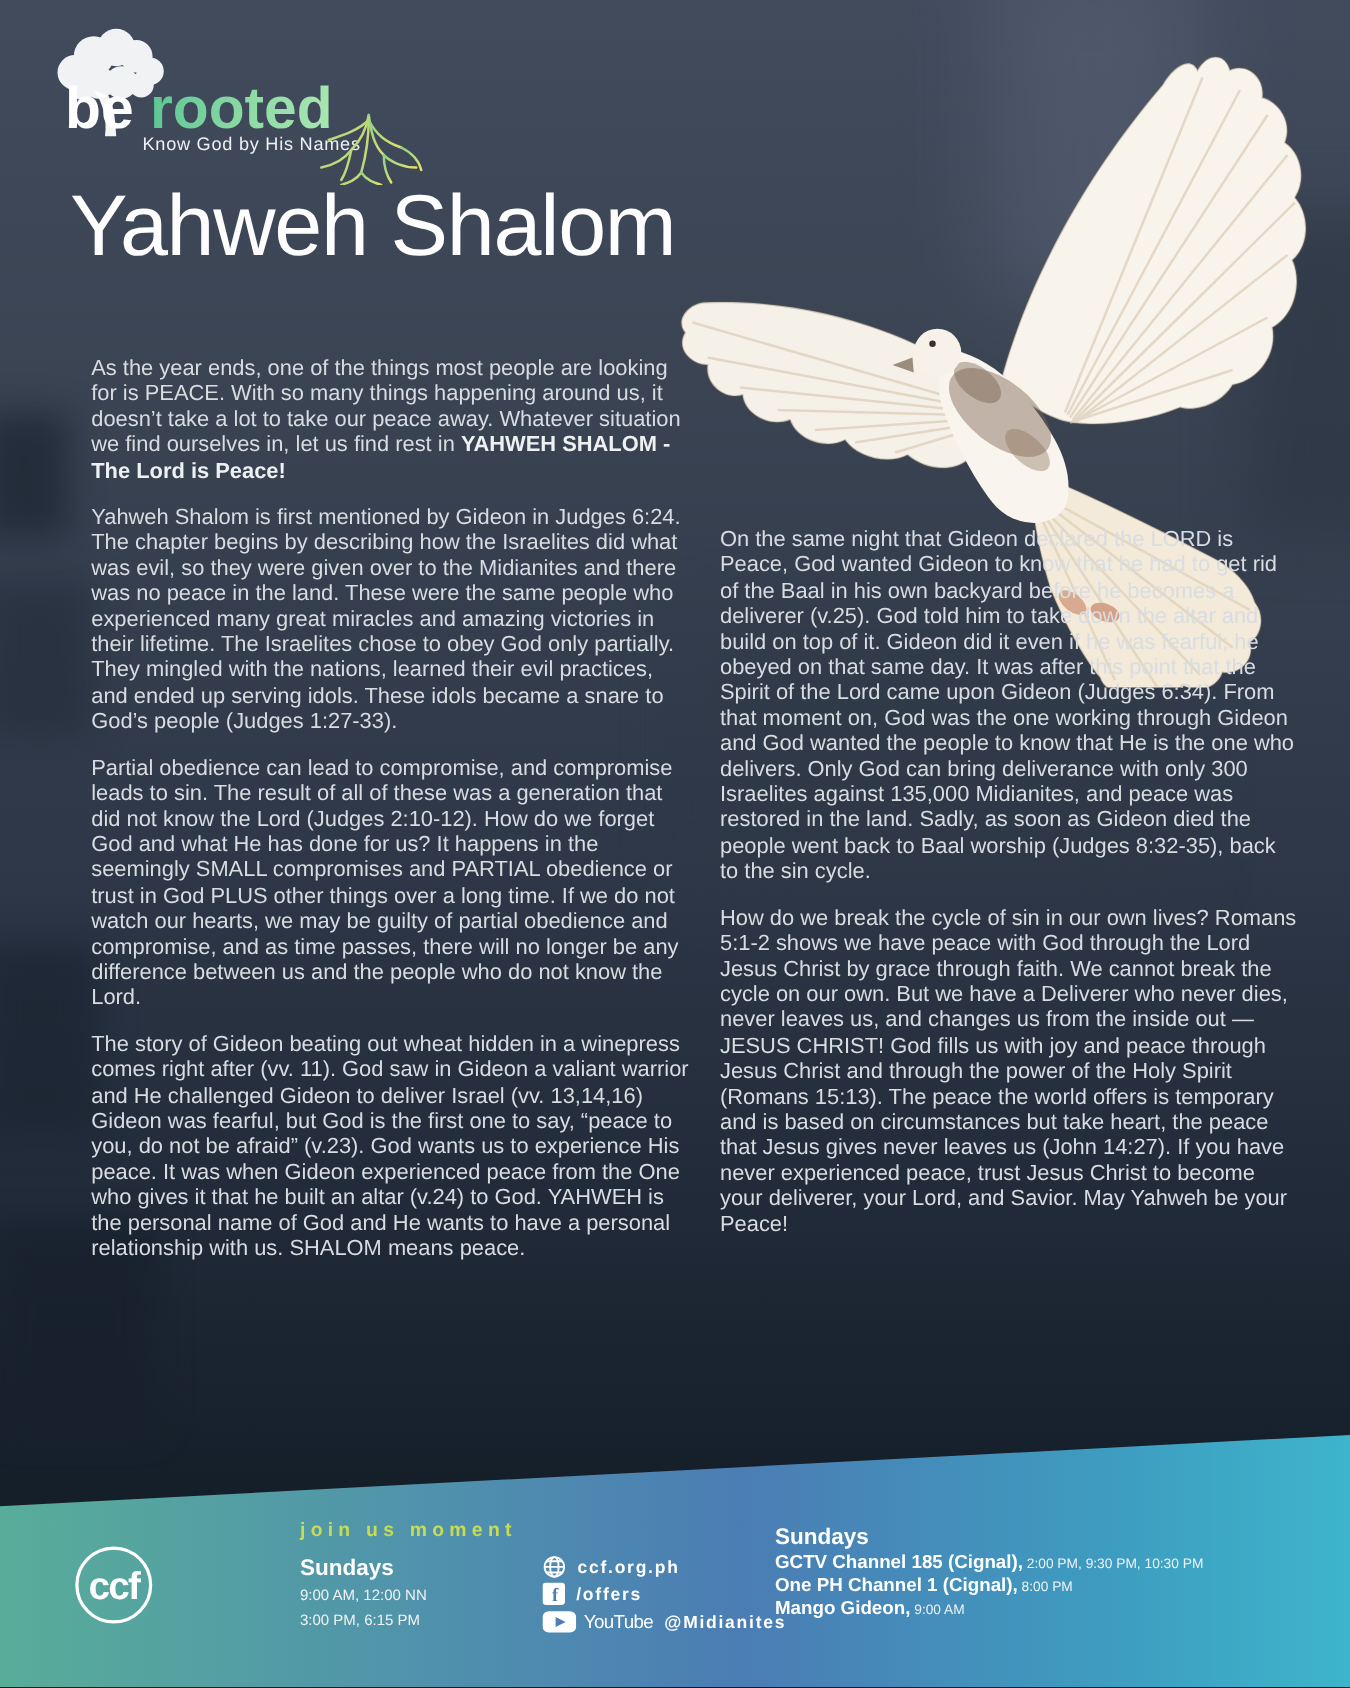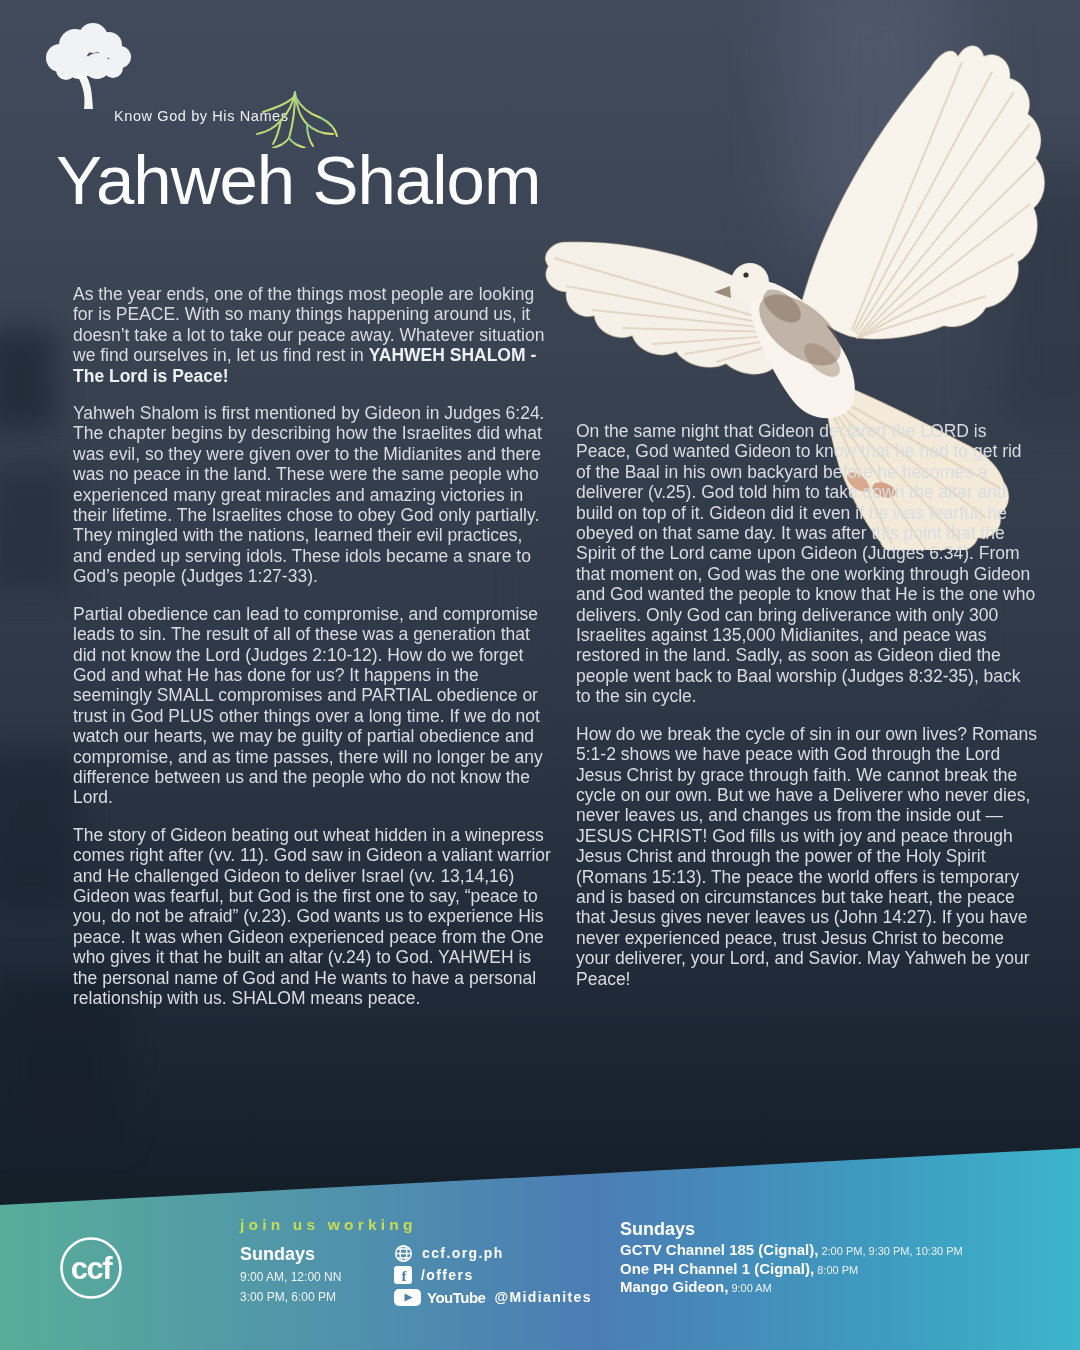--- a/index.html
+++ b/index.html
@@ -49,23 +49,23 @@
   }
   .ccf-logo{position:absolute;left:58px;top:1235px;}
   .f-block{position:absolute;color:#fff;}
   .f-online{left:240px;top:1216px;}
   .f-broadcast{left:620px;top:1219px;}
   .f-heading{font-size:15.5px;font-weight:700;letter-spacing:4.2px;color:#c8dc51;margin:0 0 10px 0;}
   .f-day{font-size:18px;font-weight:700;margin:0 0 1px 0;color:#fff;}
   .f-times{font-size:16.5px;line-height:19.5px;color:#f0f3f5;}
   .sc{font-variant-caps:all-small-caps;}
   .f-links{position:absolute;left:394px;top:1244px;}
-  .f-link-row{display:flex;align-items:center;gap:9px;height:18px;margin-bottom:4px;color:#fff;}
+  .f-link-row{display:flex;align-items:center;gap:9px;height:18px;margin-bottom:4px;color:#fff;margin-left:40px;}
   .f-link-label{font-size:14px;letter-spacing:1.4px;font-weight:700;}
-  .yt-brand{font-size:15px;font-weight:700;letter-spacing:-.5px;margin-left:-3px;}
+  .yt-brand{font-size:15px;font-weight:400;letter-spacing:-.5px;margin-left:-3px;}
   .b-line{font-size:15px;line-height:18.5px;white-space:nowrap;color:#eef2f4;}
   .b-line strong{color:#fff;}
 </style>
 </head>
 <body>
 
 <div class="page">
 
   <div class="bgshape bs1"></div>
   <div class="bgshape bs2"></div>
@@ -132,20 +132,23 @@
         <circle cx="63" cy="22" r="15"></circle>
       <circle cx="79" cy="29" r="13"></circle>
         <circle cx="90" cy="41" r="11"></circle>
         <circle cx="83" cy="52" r="10"></circle>
       <circle cx="67" cy="50" r="13"></circle>
         <circle cx="49" cy="50" r="13"></circle>
         <circle cx="36" cy="54" r="10"></circle>
     </g>
     <path d="M54,93 C56,78 52,66 45,56 L57,61 C62,71 62,81 63,93 Z" fill="#ffffff" opacity=".95"></path>
   </svg>
+  <div class="brand">
+    <span class="be">be</span><span> </span><span class="rooted">rooted</span>
+  </div>
   <div class="tagline">Know God by His Names</div>
   <svg class="logo-roots" width="92" height="58" viewBox="0 0 92 58">
     <defs>
       <linearGradient id="rg" x1="0" y1="0" x2="1" y2="1">
         <stop offset="0" stop-color="#8ed08b"></stop>
           <stop offset="1" stop-color="#e3e06a"></stop>
       </linearGradient>
     </defs>
     <g stroke="url(#rg)" stroke-width="2" fill="none" stroke-linecap="round">
       <path d="M46,2 C44,14 40,22 32,30"></path>
@@ -177,24 +180,24 @@
   </div>
 
   <div class="footer"></div>
 
   <svg class="ccf-logo" width="66" height="66" viewBox="0 0 66 66">
     <circle cx="33" cy="33" r="29.5" fill="none" stroke="#ffffff" stroke-width="2.6"></circle>
     <text x="33" y="44" text-anchor="middle" font-family="Liberation Sans, sans-serif" font-size="31" font-weight="bold" letter-spacing="-1.5" fill="#ffffff">ccf</text>
   </svg>
 
   <div class="f-block f-online">
-    <div class="f-heading">join us working</div>
+    <div class="f-heading">join us moment</div>
     <div class="f-day">Sundays</div>
     <div class="f-times sc">9:00 AM, 12:00 NN</div>
-    <div class="f-times sc">3:00 PM, 6:00 PM</div>
+    <div class="f-times sc">3:00 PM, 6:15 PM</div>
   </div>
 
   <div class="f-links">
     <div class="f-link-row">
       <svg width="19" height="19" viewBox="0 0 19 19">
         <g stroke="#ffffff" stroke-width="1.5" fill="none">
           <circle cx="9.5" cy="9.5" r="7.8"></circle>
           <ellipse cx="9.5" cy="9.5" rx="3.4" ry="7.8"></ellipse>
           <path d="M1.7,9.5 H17.3 M3,5 H16 M3,14 H16"></path>
         </g>

